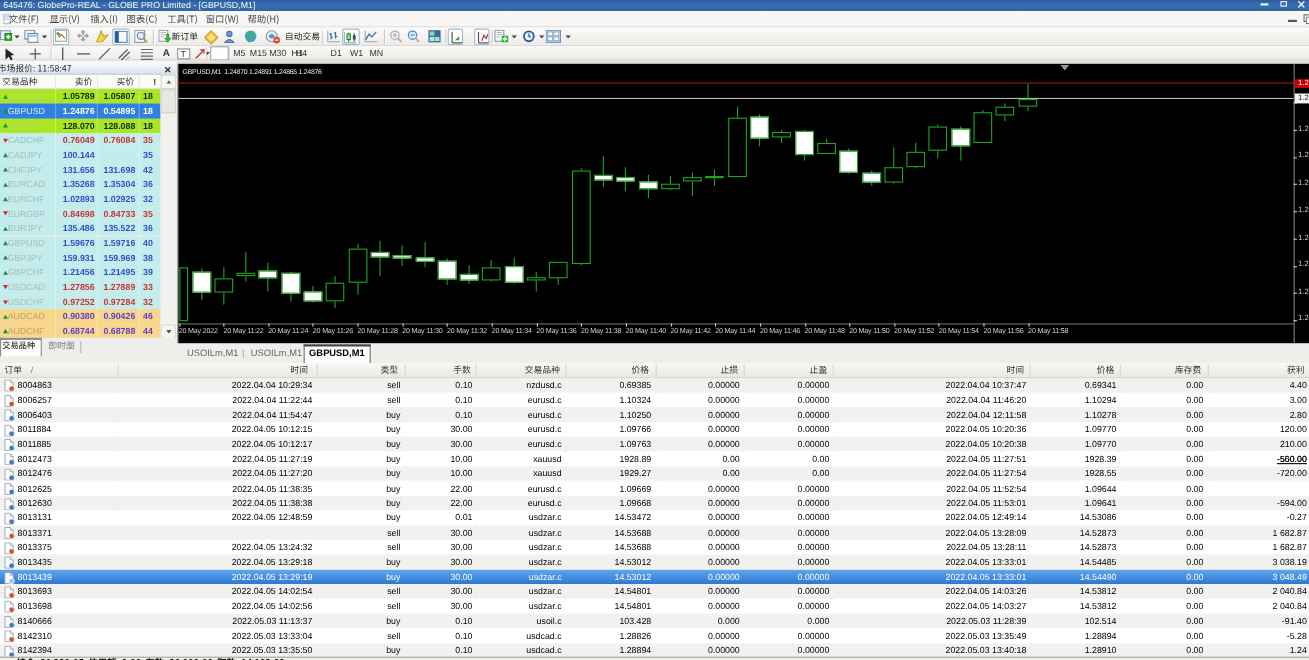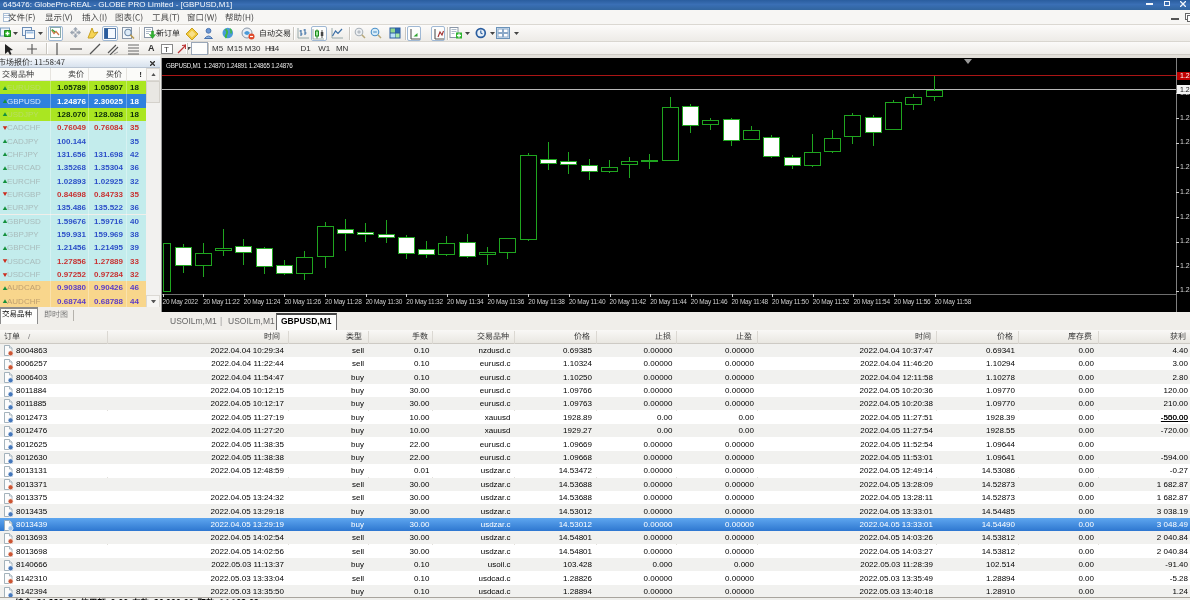--- a/index.html
+++ b/index.html
@@ -295,21 +295,21 @@
     <div style="position:absolute;left:7px;top:83.2px;font:normal 8px 'Liberation Sans',sans-serif;color:#b9dd66;white-space:pre;">EURUSD</div>
     <div style="position:absolute;right:1104px;top:83.2px;font:bold 8px 'Liberation Sans',sans-serif;color:#0a2a0a;white-space:pre;">1.05789</div>
     <div style="position:absolute;right:1067px;top:83.2px;font:bold 8px 'Liberation Sans',sans-serif;color:#0a2a0a;white-space:pre;">1.05807</div>
     <div style="position:absolute;right:1051px;top:83.2px;font:bold 8px 'Liberation Sans',sans-serif;color:#0a2a0a;white-space:pre;">18</div>
     <div style="position:absolute;left:0;top:94.3px;width:146px;height:13.35px;background:#2f81dd"></div>
     <svg style="position:absolute;left:1.5px;top:97.9px" width="6" height="6" viewBox="0 0 8 7">
       <path d="M1 6 L4 1 L7 6 Z" fill="#15913d"></path>
     </svg>
     <div style="position:absolute;left:7px;top:96.55px;font:normal 8px 'Liberation Sans',sans-serif;color:#d8e8fa;white-space:pre;">GBPUSD</div>
     <div style="position:absolute;right:1104px;top:96.55px;font:bold 8px 'Liberation Sans',sans-serif;color:#ffffff;white-space:pre;">1.24876</div>
-    <div style="position:absolute;right:1067px;top:96.55px;font:bold 8px 'Liberation Sans',sans-serif;color:#ffffff;white-space:pre;">2.30025</div>
+    <div style="position:absolute;right:1067px;top:96.55px;font:bold 8px 'Liberation Sans',sans-serif;color:#ffffff;white-space:pre;">0.54895</div>
     <div style="position:absolute;right:1051px;top:96.55px;font:bold 8px 'Liberation Sans',sans-serif;color:#ffffff;white-space:pre;">18</div>
     <div style="position:absolute;left:0;top:107.7px;width:146px;height:13.35px;background:#aae621"></div>
     <svg style="position:absolute;left:1.5px;top:111.3px" width="6" height="6" viewBox="0 0 8 7">
       <path d="M1 6 L4 1 L7 6 Z" fill="#15913d"></path>
     </svg>
     <div style="position:absolute;left:7px;top:109.89999999999999px;font:normal 8px 'Liberation Sans',sans-serif;color:#b9dd66;white-space:pre;">USDJPY</div>
     <div style="position:absolute;right:1104px;top:109.89999999999999px;font:bold 8px 'Liberation Sans',sans-serif;color:#0a2a0a;white-space:pre;">128.070</div>
     <div style="position:absolute;right:1067px;top:109.89999999999999px;font:bold 8px 'Liberation Sans',sans-serif;color:#0a2a0a;white-space:pre;">128.088</div>
     <div style="position:absolute;right:1051px;top:109.89999999999999px;font:bold 8px 'Liberation Sans',sans-serif;color:#0a2a0a;white-space:pre;">18</div>
     <div style="position:absolute;left:0;top:121.0px;width:146px;height:13.35px;background:#c3ecec"></div>

